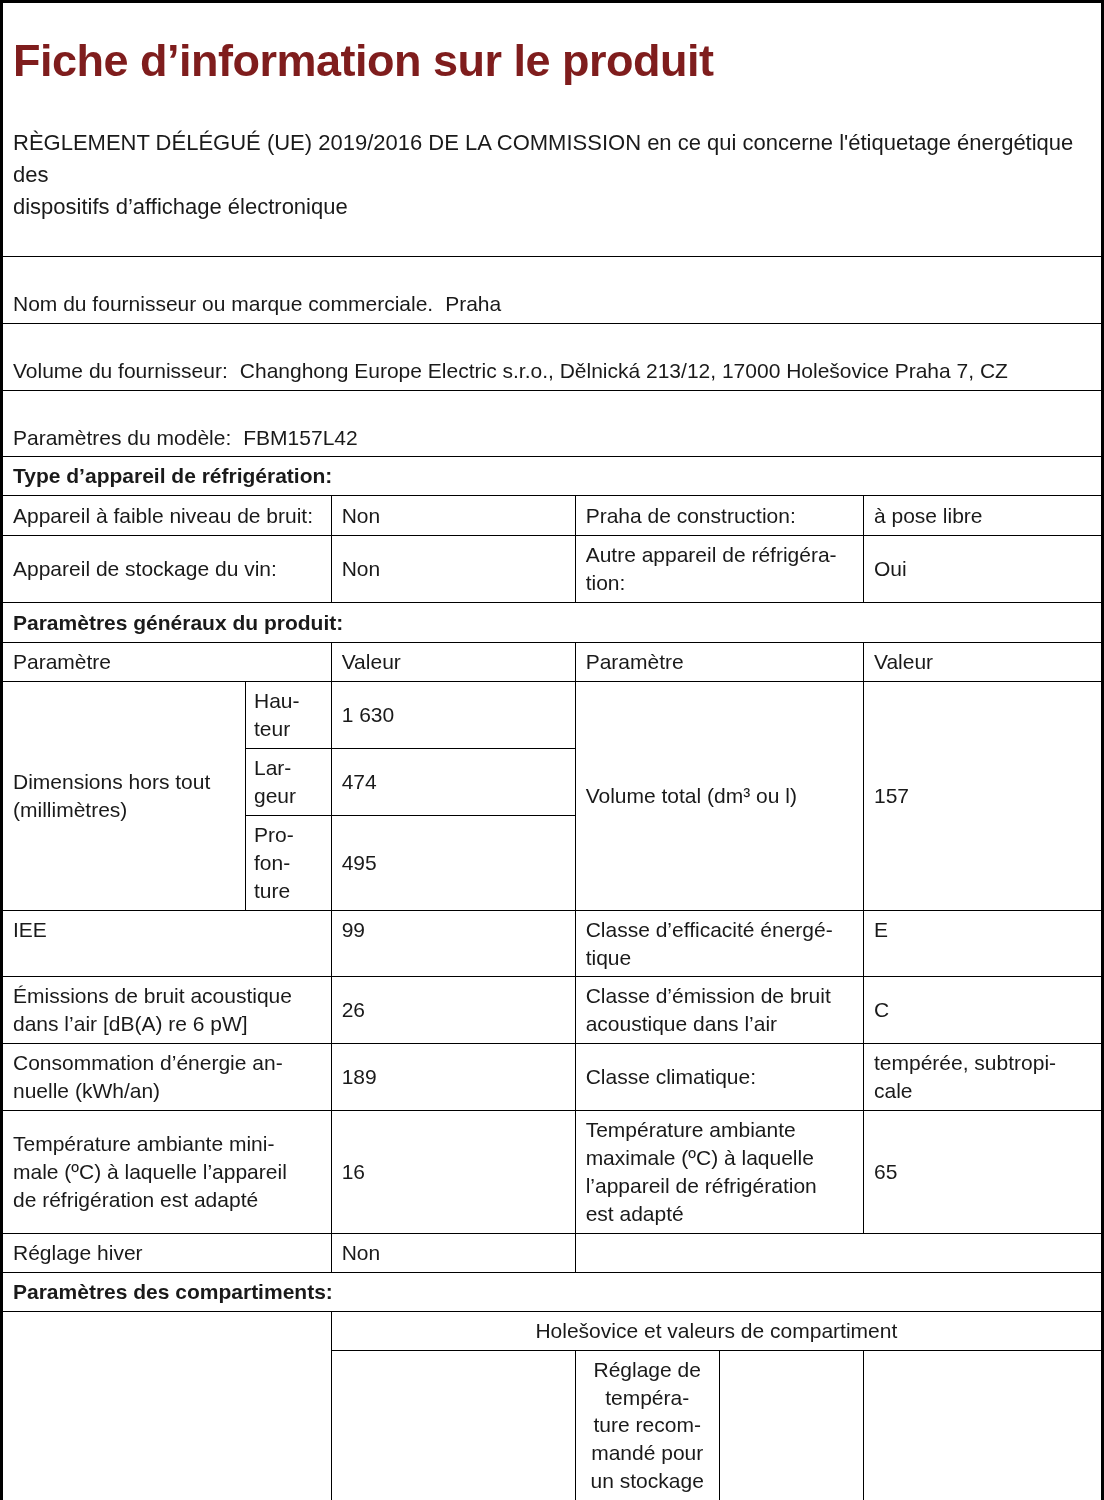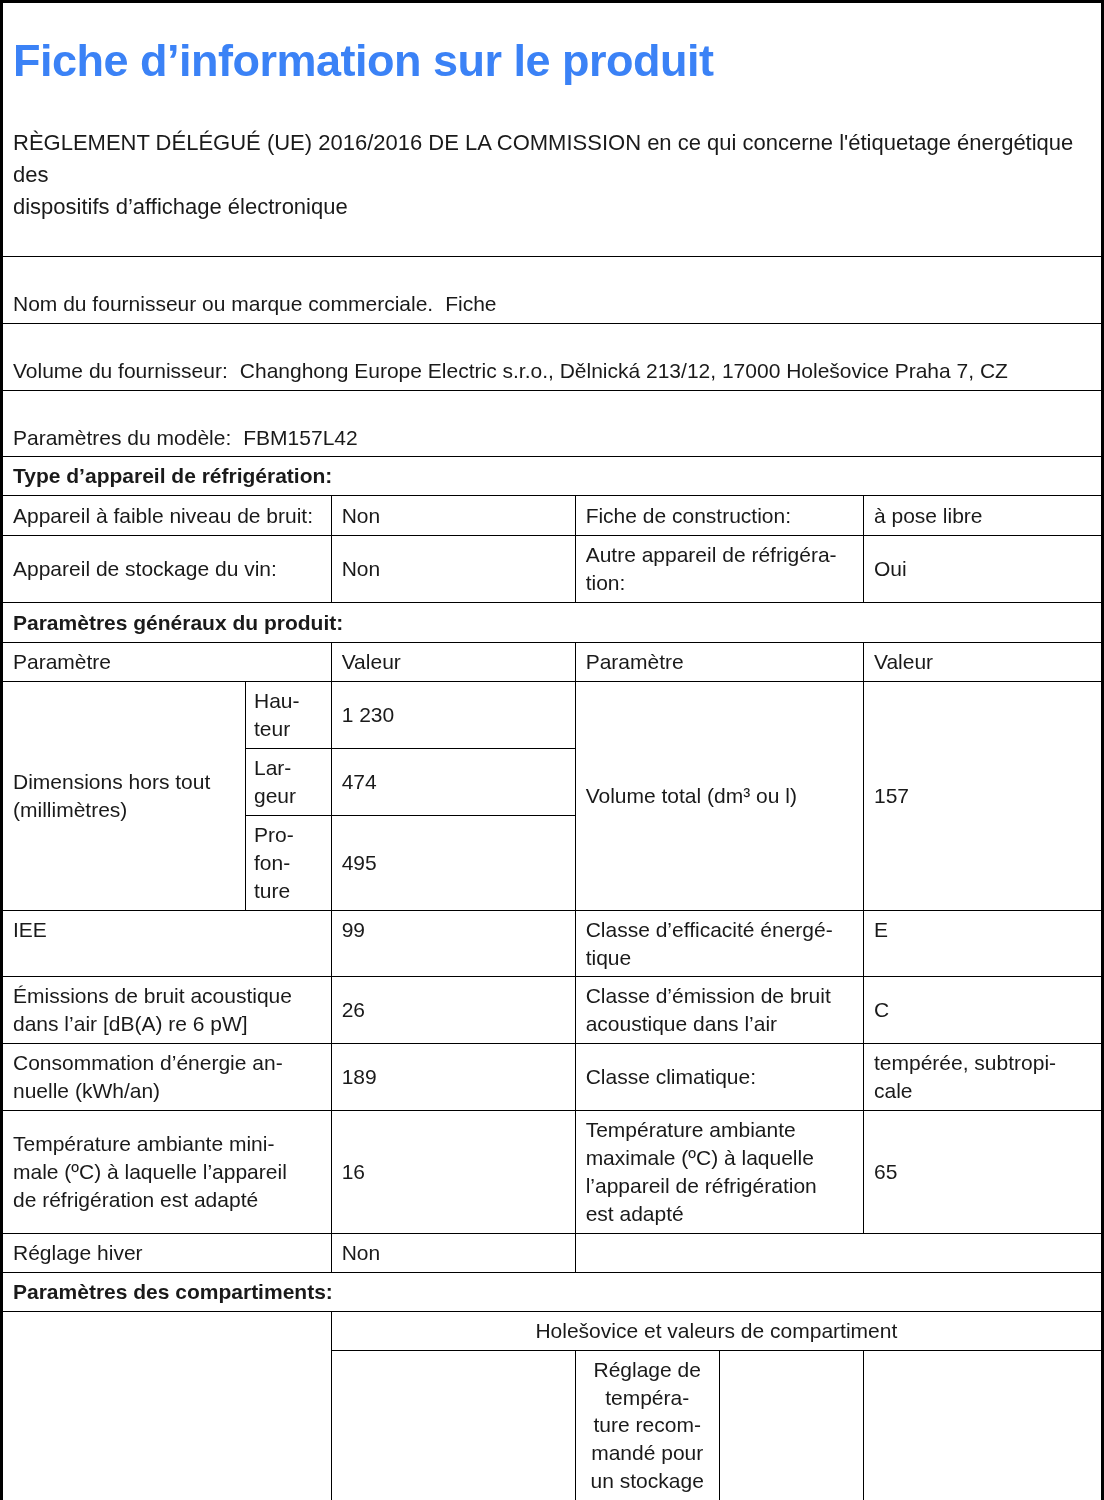--- a/index.html
+++ b/index.html
@@ -32,21 +32,21 @@
     word-wrap: break-word;
   }
   
   td.header-cell { padding: 6px 12px 10px 12px; }
   h1.doc-title {
     margin: 0 0 14px 0;
     font-size: 45px;
     line-height: 1.1;
     letter-spacing: -0.5px;
     font-weight: 700;
-    color: #3b82f6;
+    color: #7f1d1d;
   }
   .subtitle {
     margin: 0;
     font-size: 22px;
     line-height: 1.45;
     color: #1a1a1a;
   }
   .b { font-weight: 400; }
   .val-after-label { margin-left: 12px; }
   td.section-heading { font-weight: 700; }
@@ -70,48 +70,48 @@
         <col style="width:242px">
       <col style="width:143px">
         <col style="width:143px">
         <col style="width:236px">
     </colgroup>
 
     <tbody>
         <tr style="height:136px">
       <td colspan="6" class="header-cell">
         <h1 class="doc-title">Fiche d’information sur le produit</h1>
-        <p class="subtitle">RÈGLEMENT DÉLÉGUÉ (UE) 2016/2016 DE LA COMMISSION en ce qui concerne l'étiquetage énergétique des
+        <p class="subtitle">RÈGLEMENT DÉLÉGUÉ (UE) 2019/2016 DE LA COMMISSION en ce qui concerne l'étiquetage énergétique des
 dispositifs d’affichage électronique</p>
       </td>
     </tr>
 
     <tr style="height:46px">
       <td colspan="6">
-        <span class="b">Nom du fournisseur ou marque commerciale.</span><span class="val-after-label">Fiche</span>
+        <span class="b">Nom du fournisseur ou marque commerciale.</span><span class="val-after-label">Praha</span>
       </td>
     </tr>
     <tr style="height:46px">
       <td colspan="6">
         <span class="b">Volume du fournisseur:</span><span class="val-after-label">Changhong Europe Electric s.r.o., Dělnická 213/12, 17000 Holešovice Praha 7, CZ</span>
       </td>
     </tr>
     <tr style="height:45px">
       <td colspan="6">
         <span class="b">Paramètres du modèle:</span><span class="val-after-label">FBM157L42</span>
       </td>
     </tr>
 
     <tr style="height:35px">
       <td colspan="6" class="section-heading">Type d’appareil de réfrigération:</td>
     </tr>
     <tr style="height:40px">
       <td colspan="2">Appareil à faible niveau de bruit:</td>
       <td>Non</td>
-      <td colspan="2">Fiche de construction:</td>
+      <td colspan="2">Praha de construction:</td>
       <td>à pose libre</td>
     </tr>
     <tr style="height:60px">
       <td colspan="2">Appareil de stockage du vin:</td>
       <td>Non</td>
       <td colspan="2">Autre appareil de réfrigéra-
 tion:</td>
       <td>Oui</td>
     </tr>
 
@@ -123,21 +123,21 @@
       <td>Valeur</td>
       <td colspan="2">Paramètre</td>
       <td>Valeur</td>
     </tr>
 
     <tr style="height:58px">
       <td rowspan="3">Dimensions hors tout
 (millimètres)</td>
       <td style="padding:5px 8px">Hau-
 teur</td>
-      <td>1 230</td>
+      <td>1 630</td>
       <td colspan="2" rowspan="3">Volume total (dm³ ou l)</td>
       <td rowspan="3">157</td>
     </tr>
     <tr style="height:62px">
       <td style="padding:5px 8px">Lar-
 geur</td>
       <td>474</td>
     </tr>
     <tr style="height:92px">
       <td style="padding:5px 8px">Pro-

